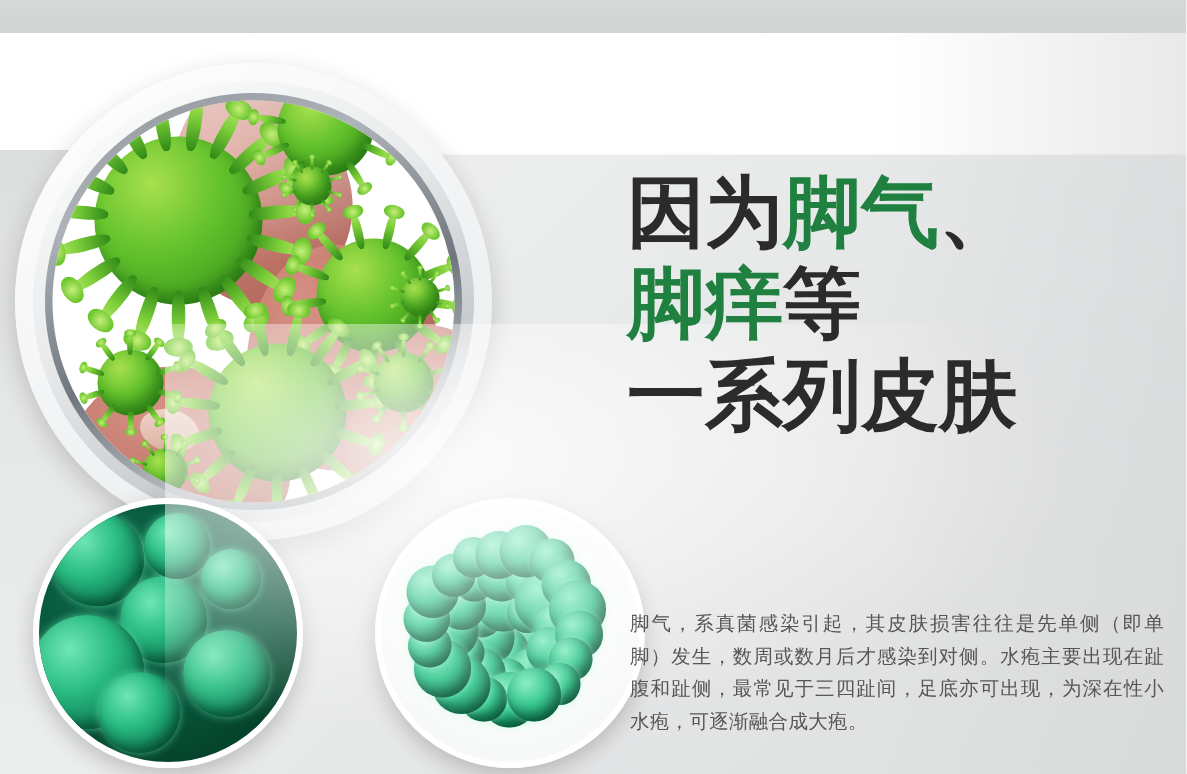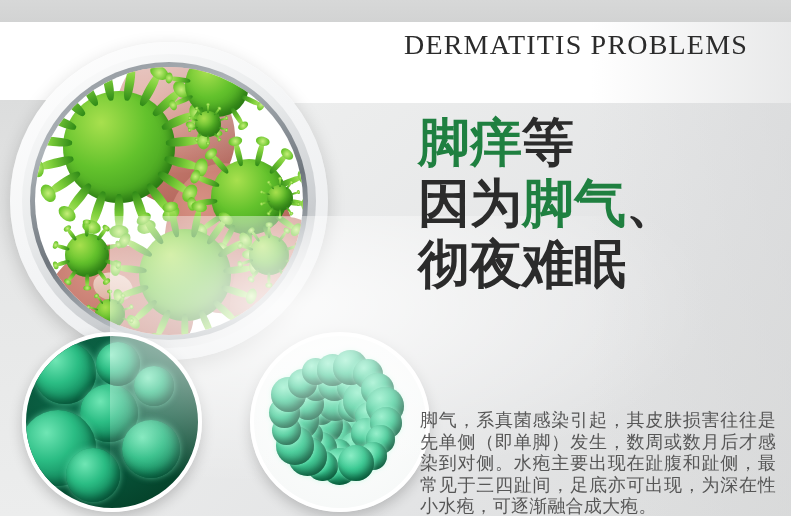--- a/index.html
+++ b/index.html
@@ -54,21 +54,21 @@
     position:absolute;left:418px;top:112px;width:370px;
     font-size:52px;font-weight:bold;color:#2b2b2b;
     line-height:61px;letter-spacing:0px;
   }
   .headline .g{color:#1f8040;}
   .headline .ln{display:block;white-space:nowrap;}
 
   
   .body-copy{
     position:absolute;left:420px;top:392px;width:356px;
-    font-size:18px;line-height:21.5px;color:#565656;
+    font-size:13px;line-height:21.5px;color:#565656;
     letter-spacing:.2px;text-align:justify;
   }
 
   
   .mag{
     position:absolute;left:10px;top:42px;width:318px;height:318px;
     border-radius:50%;
     background:linear-gradient(150deg,#ffffff 0%,#f4f5f6 45%,#e7e9eb 100%);
     box-shadow:0 6px 18px rgba(0,0,0,.18);
   }
@@ -327,23 +327,22 @@
       <div class="cl" style="left: 112.189px; top: 50.8483px; width: 37.738px; height: 37.738px;"></div>
       <div class="cl" style="left: 116.308px; top: 71.1702px; width: 32.1504px; height: 32.1504px;"></div>
       <div class="cl" style="left: 111.718px; top: 88.9324px; width: 29.3138px; height: 29.3138px;"></div>
       <div class="cl" style="left: 104.724px; top: 105.951px; width: 27.8455px; height: 27.8455px;"></div>
       <div class="cl" style="left: 83.7675px; top: 108.736px; width: 36.7332px; height: 36.7332px;"></div>
     </div>
 
   <div class="band-bottom-sheen"></div>
   <div class="band-right-fade"></div>
 
-  <div class="hdr-en">DERMATITIS PROBLEMS</div>
 
   <div class="headline">
+    <span class="ln"><span>因为</span><span class="g">脚气</span><span>、</span></span>
     <span class="ln"><span class="g">脚痒</span><span>等</span></span>
-    <span class="ln"><span>因为</span><span class="g">脚气</span><span>、</span></span>
-    <span class="ln">彻夜难眠</span>
+    <span class="ln">一系列皮肤</span>
   </div>
 
   <p class="body-copy">脚气，系真菌感染引起，其皮肤损害往往是先单侧（即单脚）发生，数周或数月后才感染到对侧。水疱主要出现在趾腹和趾侧，最常见于三四趾间，足底亦可出现，为深在性小水疱，可逐渐融合成大疱。</p>
 
 </div>
 
 </body></html>

